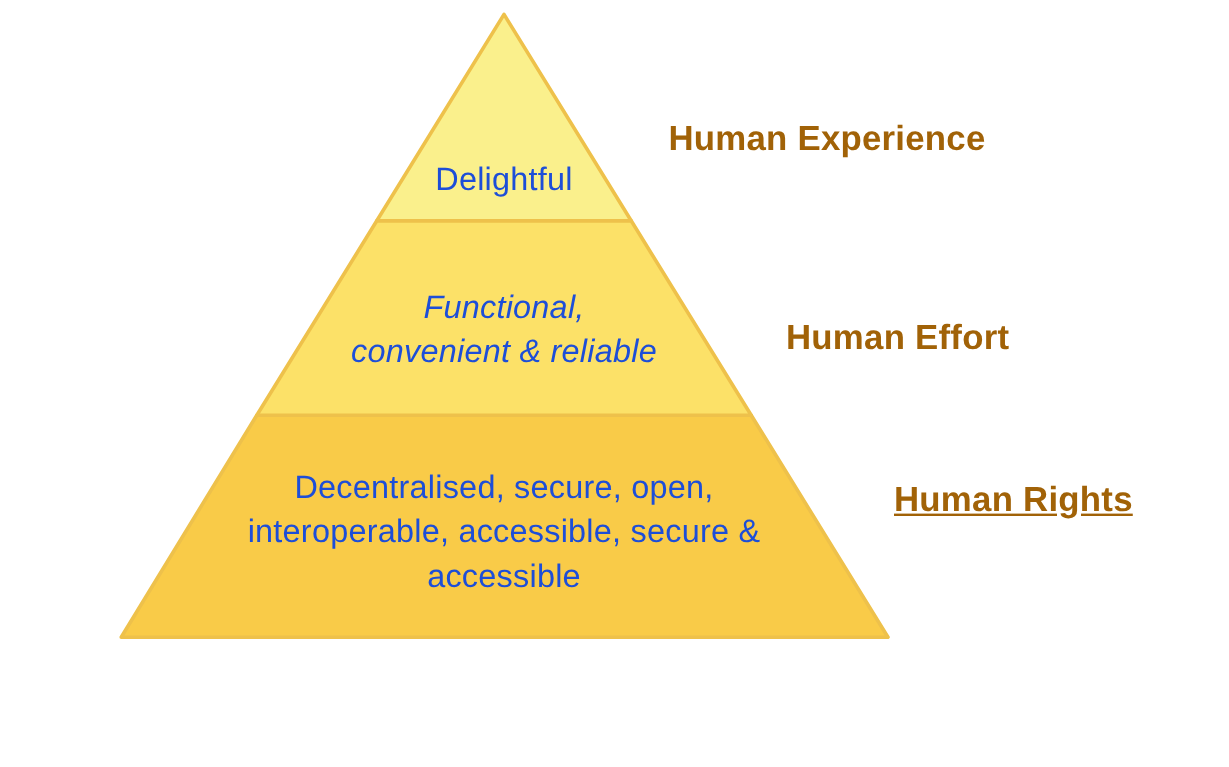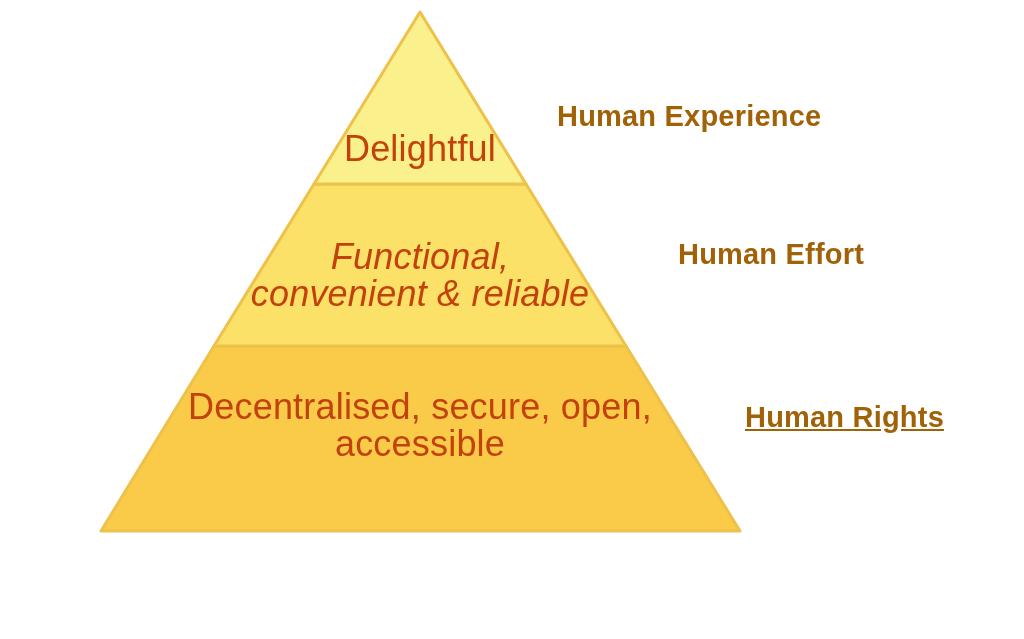--- a/index.html
+++ b/index.html
@@ -23,39 +23,39 @@
   }
   .tier-poly {
     stroke-width: 3;
     stroke-linejoin: round;
   }
   .tier-text {
     position: absolute;
     left: 120px;
     width: 600px;
     text-align: center;
-    color: #c2410c;
-    font-size: 36px;
+    color: #1d4ed8;
+    font-size: 27px;
     line-height: 36px;
     font-weight: 400;
     letter-spacing: 0.2px;
   }
   .tier-text.tier-top   { top: 132px; line-height: 34px; }
   .tier-text.tier-mid   { top: 238px; line-height: 37px; font-style: italic; }
   .tier-text.tier-bot   { top: 388px; line-height: 37px; }
   .side-label {
     position: absolute;
     color: #a16207;
     font-size: 29px;
     font-weight: 700;
     letter-spacing: 0.2px;
     white-space: nowrap;
   }
   .side-label.lbl-experience { left: 557px; top: 100px; }
-  .side-label.lbl-effort     { left: 655px; top: 238px; margin-left: 23px; }
+  .side-label.lbl-effort     { left: 655px; top: 266px; }
   .side-label.lbl-rights     { left: 745px; top: 401px; text-decoration: underline; }
 </style>
 </head>
 <body>
 
 <div class="canvas">
 
   <svg class="pyramid-svg" width="1024" height="639" viewBox="0 0 1024 639" aria-hidden="true">
 
     <polygon class="tier-poly" points="214,346 626,346 740,531 101,531" fill="#F9CB48" stroke="#EEC14B"></polygon>
@@ -69,20 +69,21 @@
     <div>Delightful</div>
   </div>
 
   <div class="tier-text tier-mid">
     <div>Functional,</div>
     <div>convenient &amp; reliable</div>
   </div>
 
   <div class="tier-text tier-bot">
     <div>Decentralised, secure, open,</div>
+    <div>interoperable, accessible, secure &amp;</div>
     <div>accessible</div>
   </div>
 
   <div class="side-label lbl-experience">Human Experience</div>
 
   <div class="side-label lbl-effort">Human Effort</div>
 
   <div class="side-label lbl-rights">Human Rights</div>
 
 </div>

